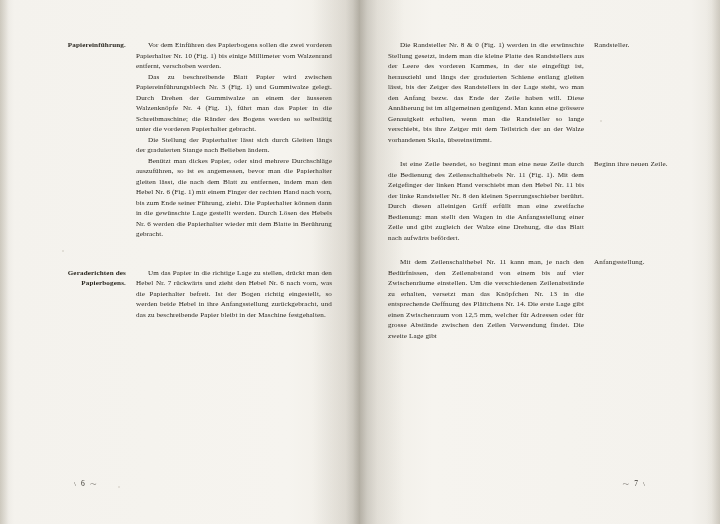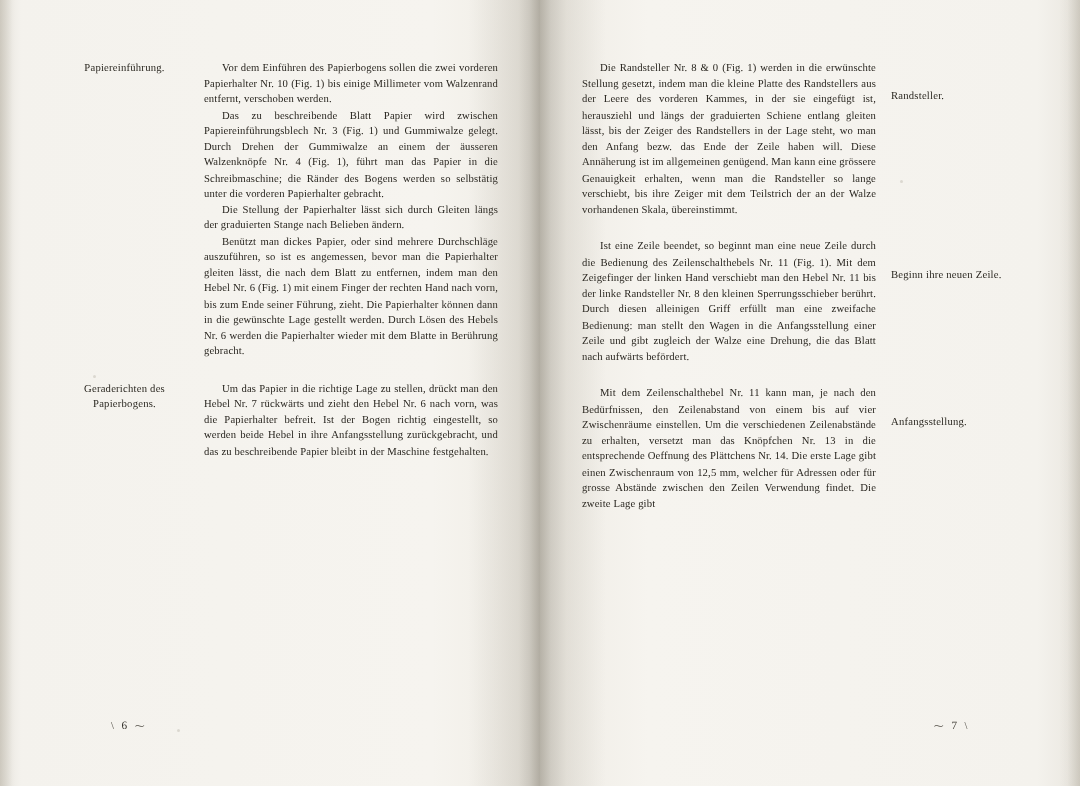--- a/index.html
+++ b/index.html
@@ -85,27 +85,27 @@
     position: absolute;
     top: 0;
     font-size: 7.1px;
     line-height: 10.5px;
     color: #2a2720;
     letter-spacing: 0.15px;
   }
   .side-note-left {
     left: 0;
     width: 86px;
-    text-align: center;
+    text-align: right;
+    font-weight: bold;
   }
   .side-note-right {
     right: 0;
     width: 86px;
     text-align: left;
-    margin-top: 19px;
   }
   .body-col-left {
     margin-left: 96px;
     width: 196px;
   }
   .body-col-right {
     margin-right: 96px;
     width: 196px;
   }
   p.para {
@@ -160,21 +160,21 @@
     <div class="block">
       <div class="side-note side-note-left">Papiereinführung.</div>
       <div class="body-col-left">
         <p class="para">Vor dem Einführen des Papierbogens sollen die zwei vorderen Papierhalter Nr. 10 (Fig. 1) bis einige Millimeter vom Walzenrand entfernt, verschoben werden.</p>
         <p class="para">Das zu beschreibende Blatt Papier wird zwischen Papiereinführungsblech Nr. 3 (Fig. 1) und Gummiwalze gelegt. Durch Drehen der Gummiwalze an einem der äusseren Walzenknöpfe Nr. 4 (Fig. 1), führt man das Papier in die Schreibmaschine; die Ränder des Bogens werden so selbstätig unter die vorderen Papierhalter gebracht.</p>
         <p class="para">Die Stellung der Papierhalter lässt sich durch Gleiten längs der graduierten Stange nach Belieben ändern.</p>
         <p class="para">Benützt man dickes Papier, oder sind mehrere Durchschläge auszuführen, so ist es angemessen, bevor man die Papierhalter gleiten lässt, die nach dem Blatt zu entfernen, indem man den Hebel Nr. 6 (Fig. 1) mit einem Finger der rechten Hand nach vorn, bis zum Ende seiner Führung, zieht. Die Papierhalter können dann in die gewünschte Lage gestellt werden. Durch Lösen des Hebels Nr. 6 werden die Papierhalter wieder mit dem Blatte in Berührung gebracht.</p>
       </div>
     </div>
 
-    <div class="block" style="margin-top:14px;">
+    <div class="block" style="margin-top:28px;">
       <div class="side-note side-note-left">Geraderichten des Papierbogens.</div>
       <div class="body-col-left">
         <p class="para">Um das Papier in die richtige Lage zu stellen, drückt man den Hebel Nr. 7 rückwärts und zieht den Hebel Nr. 6 nach vorn, was die Papierhalter befreit. Ist der Bogen richtig eingestellt, so werden beide Hebel in ihre Anfangsstellung zurückgebracht, und das zu beschreibende Papier bleibt in der Maschine festgehalten.</p>
       </div>
     </div>
 
     <div class="folio folio-left">
       <span class="orn">\</span><span>6</span><span class="orn">⁓</span>
     </div>
   </div>

